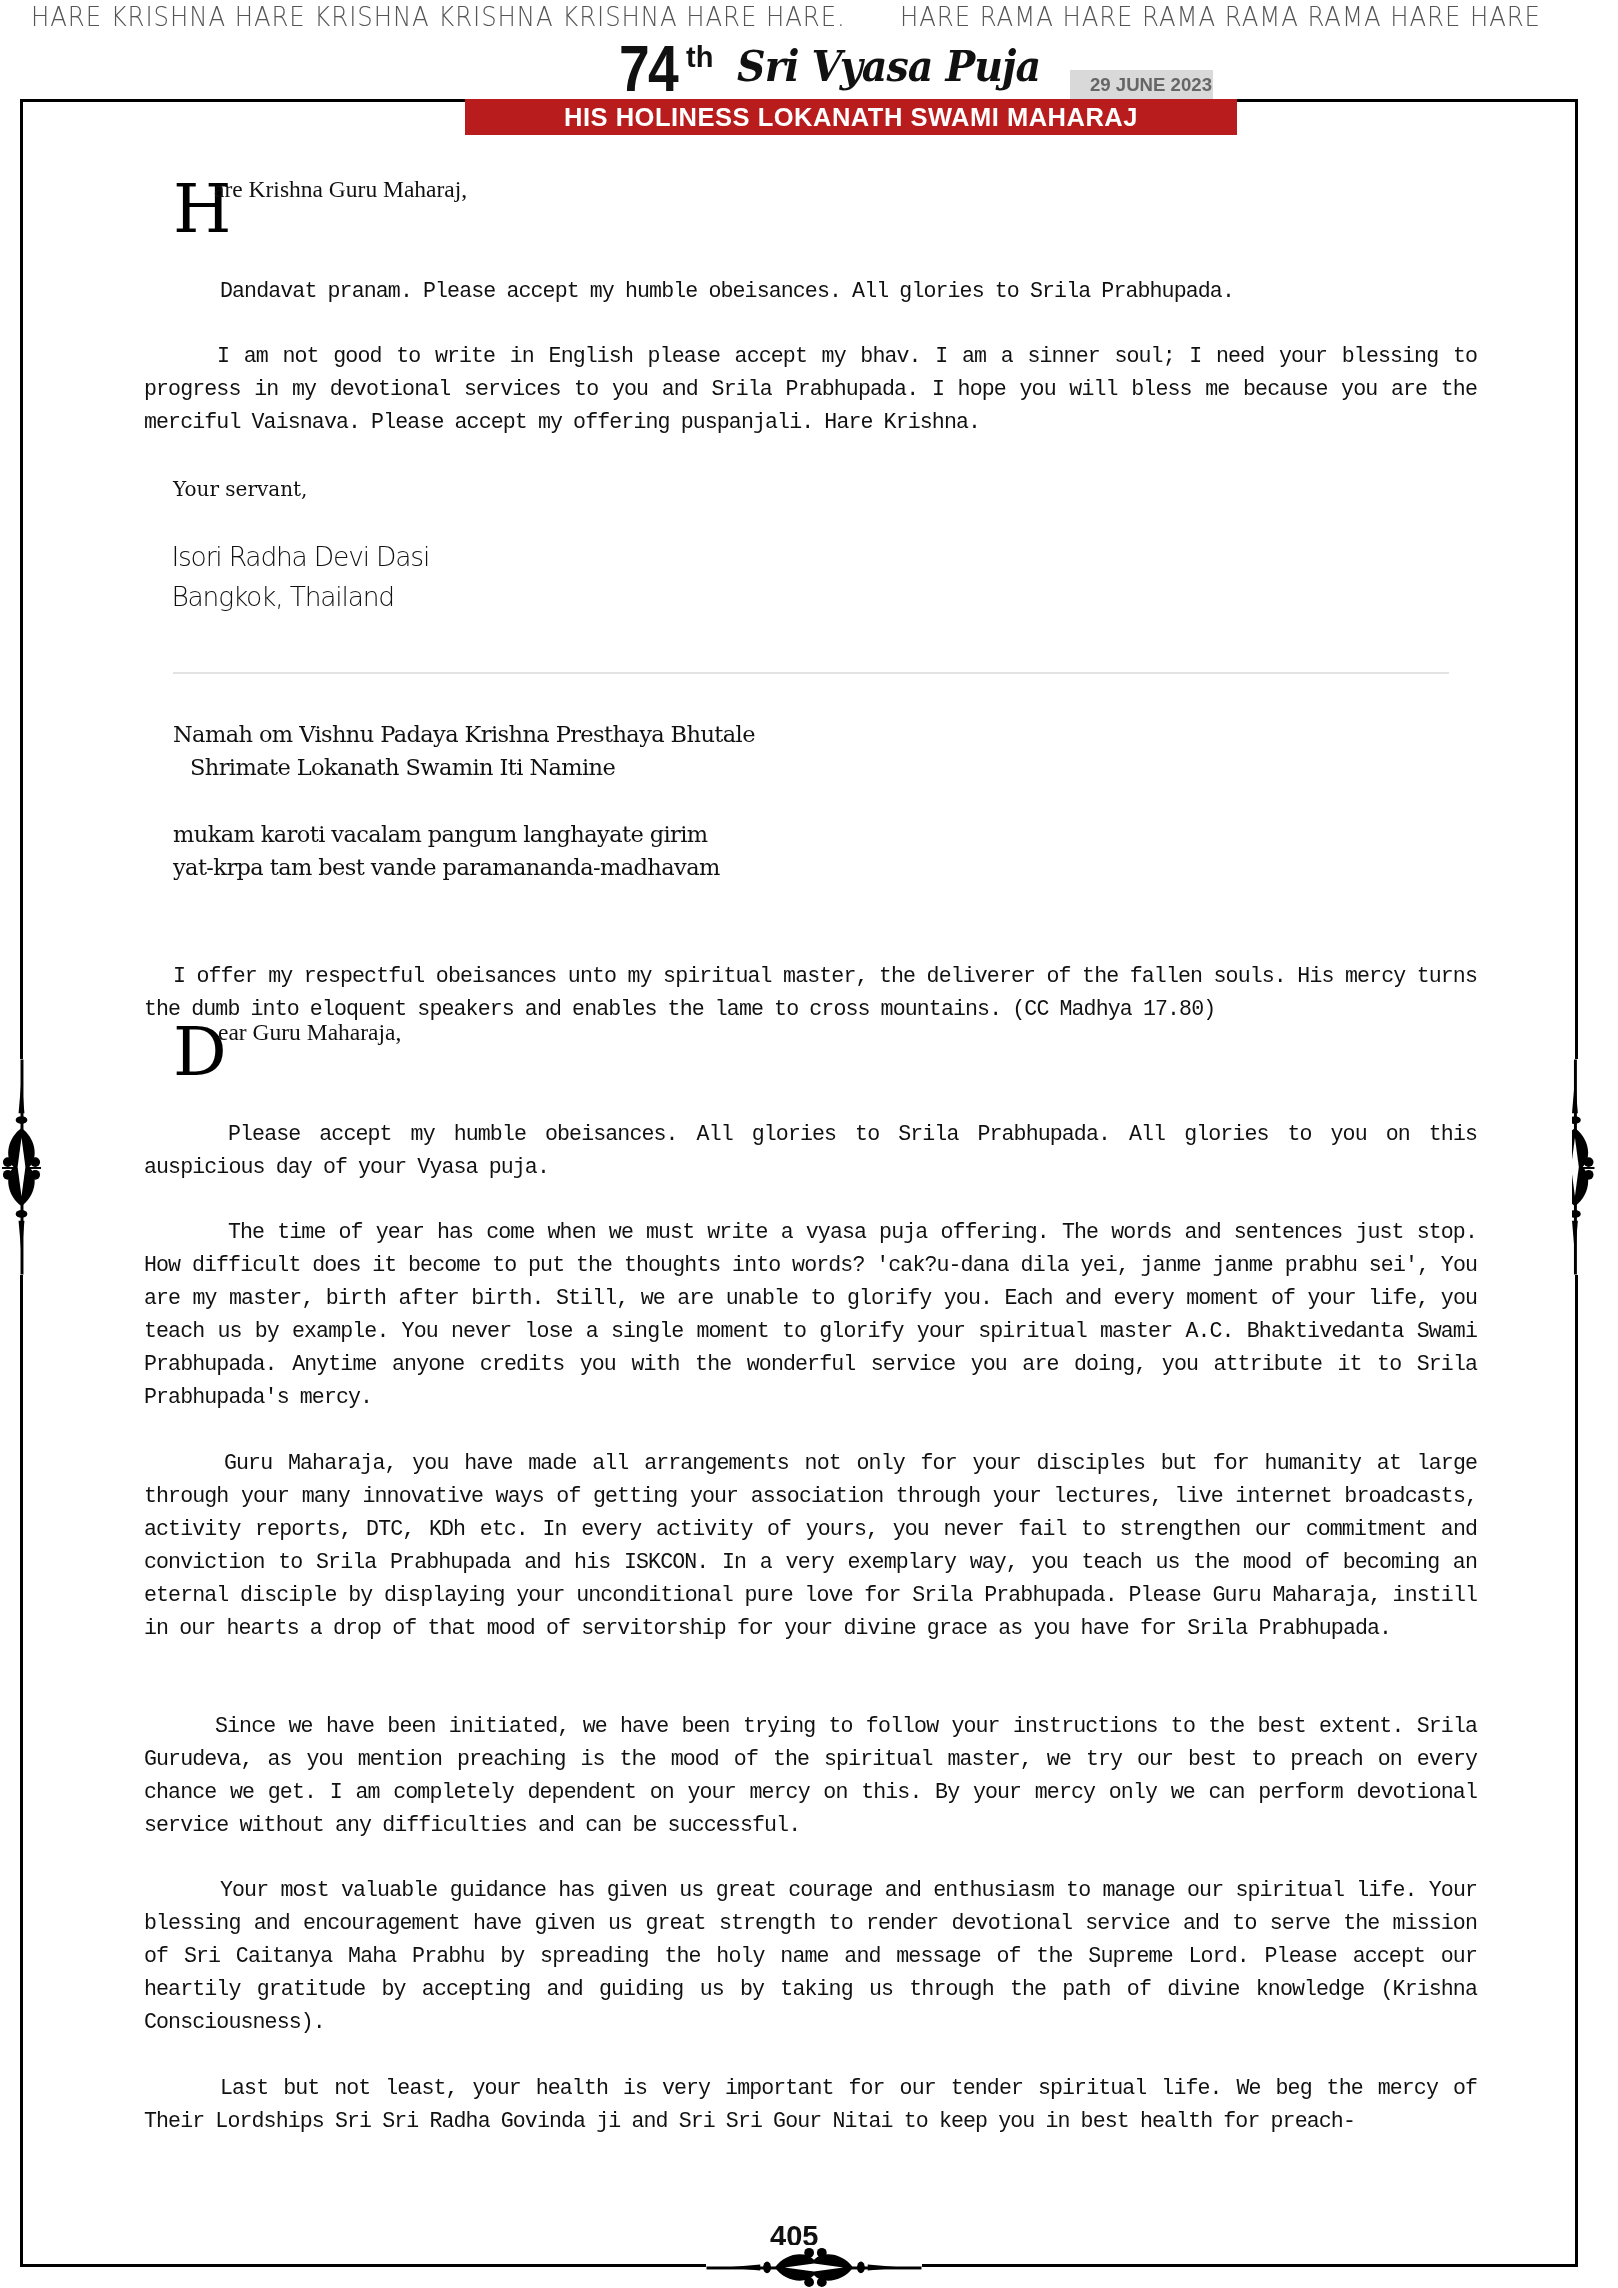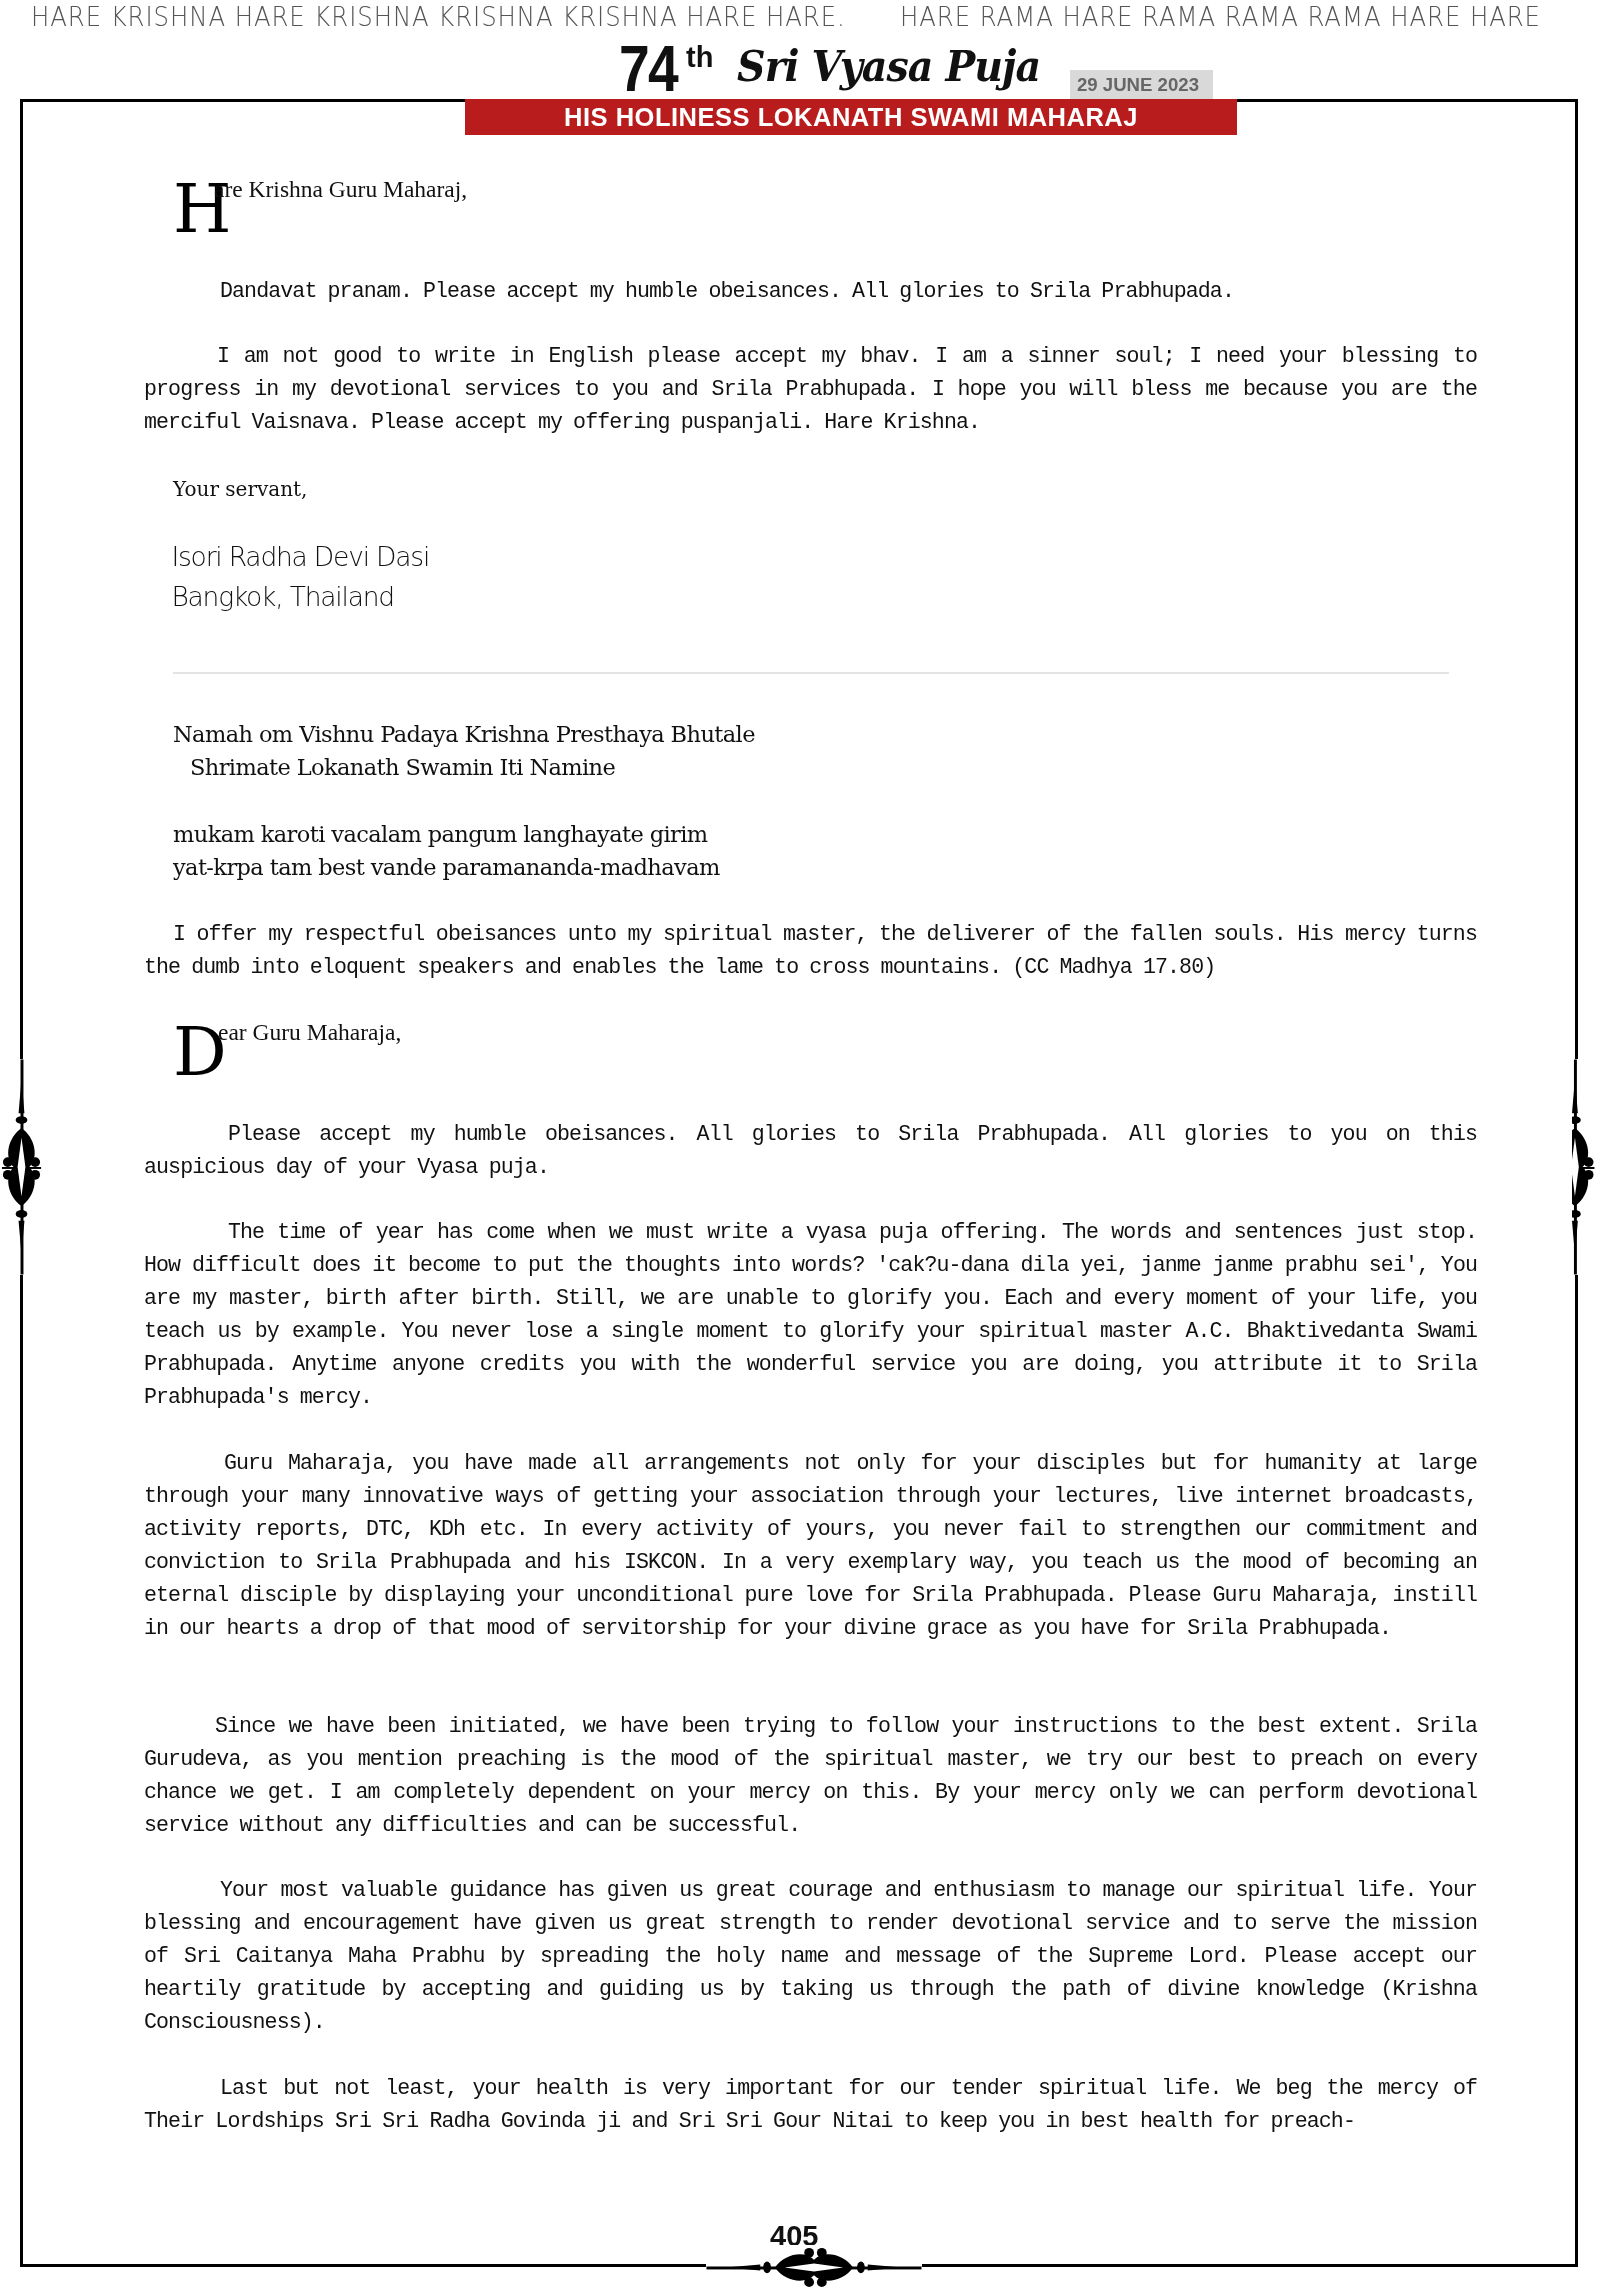--- a/index.html
+++ b/index.html
@@ -31,21 +31,21 @@
   }
   .title-text {
     position: absolute; left: 118px; top: 3.9px;
     font-family: "DejaVu Serif", serif; font-weight: 700; font-size: 43px; font-style: italic;
     transform: scaleX(0.92); transform-origin: left; letter-spacing: -1px;
   }
   .date-badge {
     position: absolute; left: 1070px; top: 70px; width: 143px; height: 29px;
     background: #d9d9d9; color: #666;
     font-family: "Liberation Sans", sans-serif; font-weight: 700; font-size: 18.6px;
-    line-height: 29px; padding-left: 7px; box-sizing: border-box; letter-spacing: 0px;
+    line-height: 29px; padding-left: 20px; box-sizing: border-box; letter-spacing: 0px;
   }
   .banner {
     position: absolute; left: 465px; top: 99px; width: 772px; height: 36px;
     background: #b91c1c; color: #fff;
     font-family: "Liberation Sans", sans-serif; font-weight: 700; font-size: 25.5px;
     line-height: 36px; text-align: center; letter-spacing: 0.5px;
   }
 
   .content {
     position: absolute; left: 144px; top: 167px; width: 1333px;
@@ -147,21 +147,21 @@
 
   <div class="abs" style="top:306px; left:29px; font-size:20px;">Your servant,</div>
   <div class="abs sig" style="top:372px; left:27.4px;">Isori Radha Devi Dasi</div>
   <div class="abs sig" style="top:412px; left:27.4px;">Bangkok, Thailand</div>
 
   <div class="abs verse" style="top:551px; left:29px;">Namah om Vishnu Padaya Krishna Presthaya Bhutale</div>
   <div class="abs verse" style="top:584px; left:46px;">Shrimate Lokanath Swamin  Iti  Namine</div>
   <div class="abs verse" style="top:651px; left:29px;">mukam karoti vacalam pangum langhayate girim</div>
   <div class="abs verse" style="top:684px; left:29px;">yat-krpa tam best vande paramananda-madhavam</div>
 
-  <div class="para" style="top:751px; text-indent:29px;">I offer my respectful obeisances unto my spiritual master, the deliverer of the fallen souls. His mercy turns the dumb into eloquent speakers and enables the lame to cross mountains. (CC Madhya 17.80)</div>
+  <div class="para" style="top:793px; text-indent:29px;">I offer my respectful obeisances unto my spiritual master, the deliverer of the fallen souls. His mercy turns the dumb into eloquent speakers and enables the lame to cross mountains. (CC Madhya 17.80)</div>
 
   <div class="para indent" style="top:951px; text-indent:84px;">Please accept my humble obeisances. All glories to Srila Prabhupada. All glories to you on this auspicious day of your Vyasa puja.</div>
   <div class="para indent" style="top:1049px; text-indent:84px;">The time of year has come when we must write a vyasa puja offering. The words and sentences just stop. How difficult does it become to put the thoughts into words? 'cak?u-dana dila yei, janme janme prabhu sei', You are my master, birth after birth. Still, we are unable to glorify you. Each and every moment of your life, you teach us by example. You never lose a single moment to glorify your spiritual master A.C. Bhaktivedanta Swami Prabhupada. Anytime anyone credits you with the wonderful service you are doing, you attribute it to Srila Prabhupada's mercy.</div>
   <div class="para indent" style="top:1280px; text-indent:80px;">Guru Maharaja, you have made all arrangements not only for your disciples but for humanity at large through your many innovative ways of getting your association through your lectures, live internet broadcasts, activity reports, DTC, KDh etc. In every activity of yours, you never fail to strengthen our commitment and conviction to Srila Prabhupada and his ISKCON. In a very exemplary way, you teach us the mood of becoming an eternal disciple by displaying your unconditional pure love for Srila Prabhupada. Please Guru Maharaja, instill in our hearts a drop of that mood of servitorship for your divine grace as you have for Srila Prabhupada.</div>
   <div class="para indent" style="top:1543px; text-indent:71px;">Since we have been initiated, we have been trying to follow your instructions to the best extent. Srila Gurudeva, as you mention preaching is the mood of the spiritual master, we try our best to preach on every chance we get. I am completely dependent on your mercy on this. By your mercy only we can perform devotional service without any difficulties and can be successful.</div>
   <div class="para indent" style="top:1707px; text-indent:76px;">Your most valuable guidance has given us great courage and enthusiasm to manage our spiritual life. Your blessing and encouragement have given us great strength to render devotional service and to serve the mission of Sri Caitanya Maha Prabhu by spreading the holy name and message of the Supreme Lord. Please accept our heartily gratitude by accepting and guiding us by taking us through the path of divine knowledge (Krishna Consciousness).</div>
   <div class="para indent" style="top:1905px; text-indent:76px;">Last but not least, your health is very important for our tender spiritual life. We beg the mercy of Their Lordships Sri Sri Radha Govinda ji and Sri Sri Gour Nitai to keep you in best health for preach-</div>
 </div>
 
 <div class="divider"></div>

